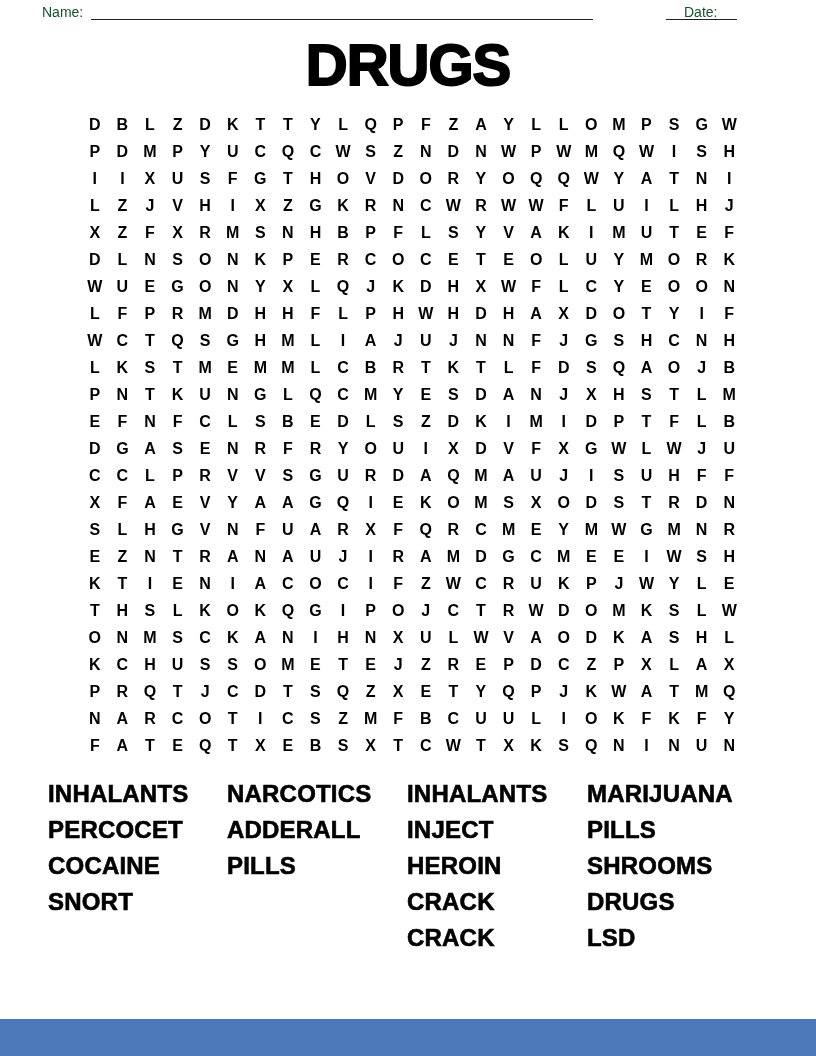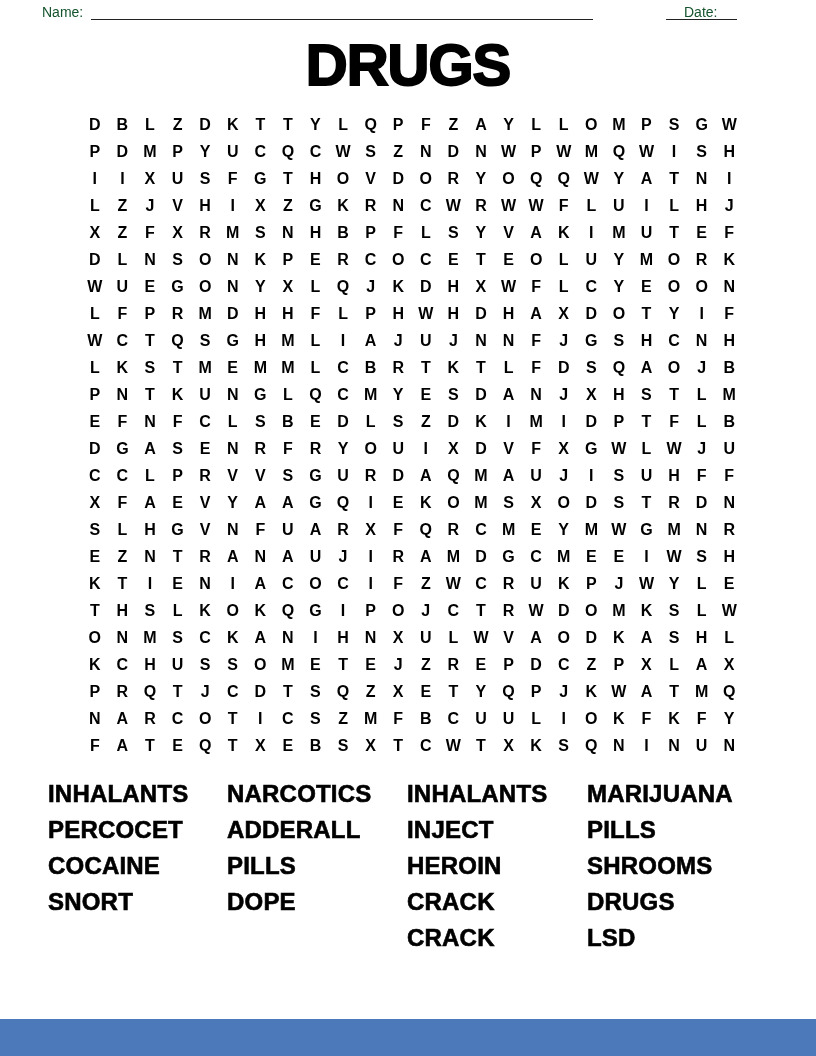--- a/index.html
+++ b/index.html
@@ -630,21 +630,20 @@
     <div class="col">
       <div class="word">INHALANTS</div>
       <div class="word">PERCOCET</div>
       <div class="word">COCAINE</div>
       <div class="word">SNORT</div>
     </div>
     <div class="col">
       <div class="word">NARCOTICS</div>
       <div class="word">ADDERALL</div>
       <div class="word">PILLS</div>
-      <div class="word">DOPE</div>
     </div>
     <div class="col">
       <div class="word">INHALANTS</div>
       <div class="word">INJECT</div>
       <div class="word">HEROIN</div>
       <div class="word">CRACK</div>
       <div class="word">CRACK</div>
     </div>
     <div class="col">
       <div class="word">MARIJUANA</div>

